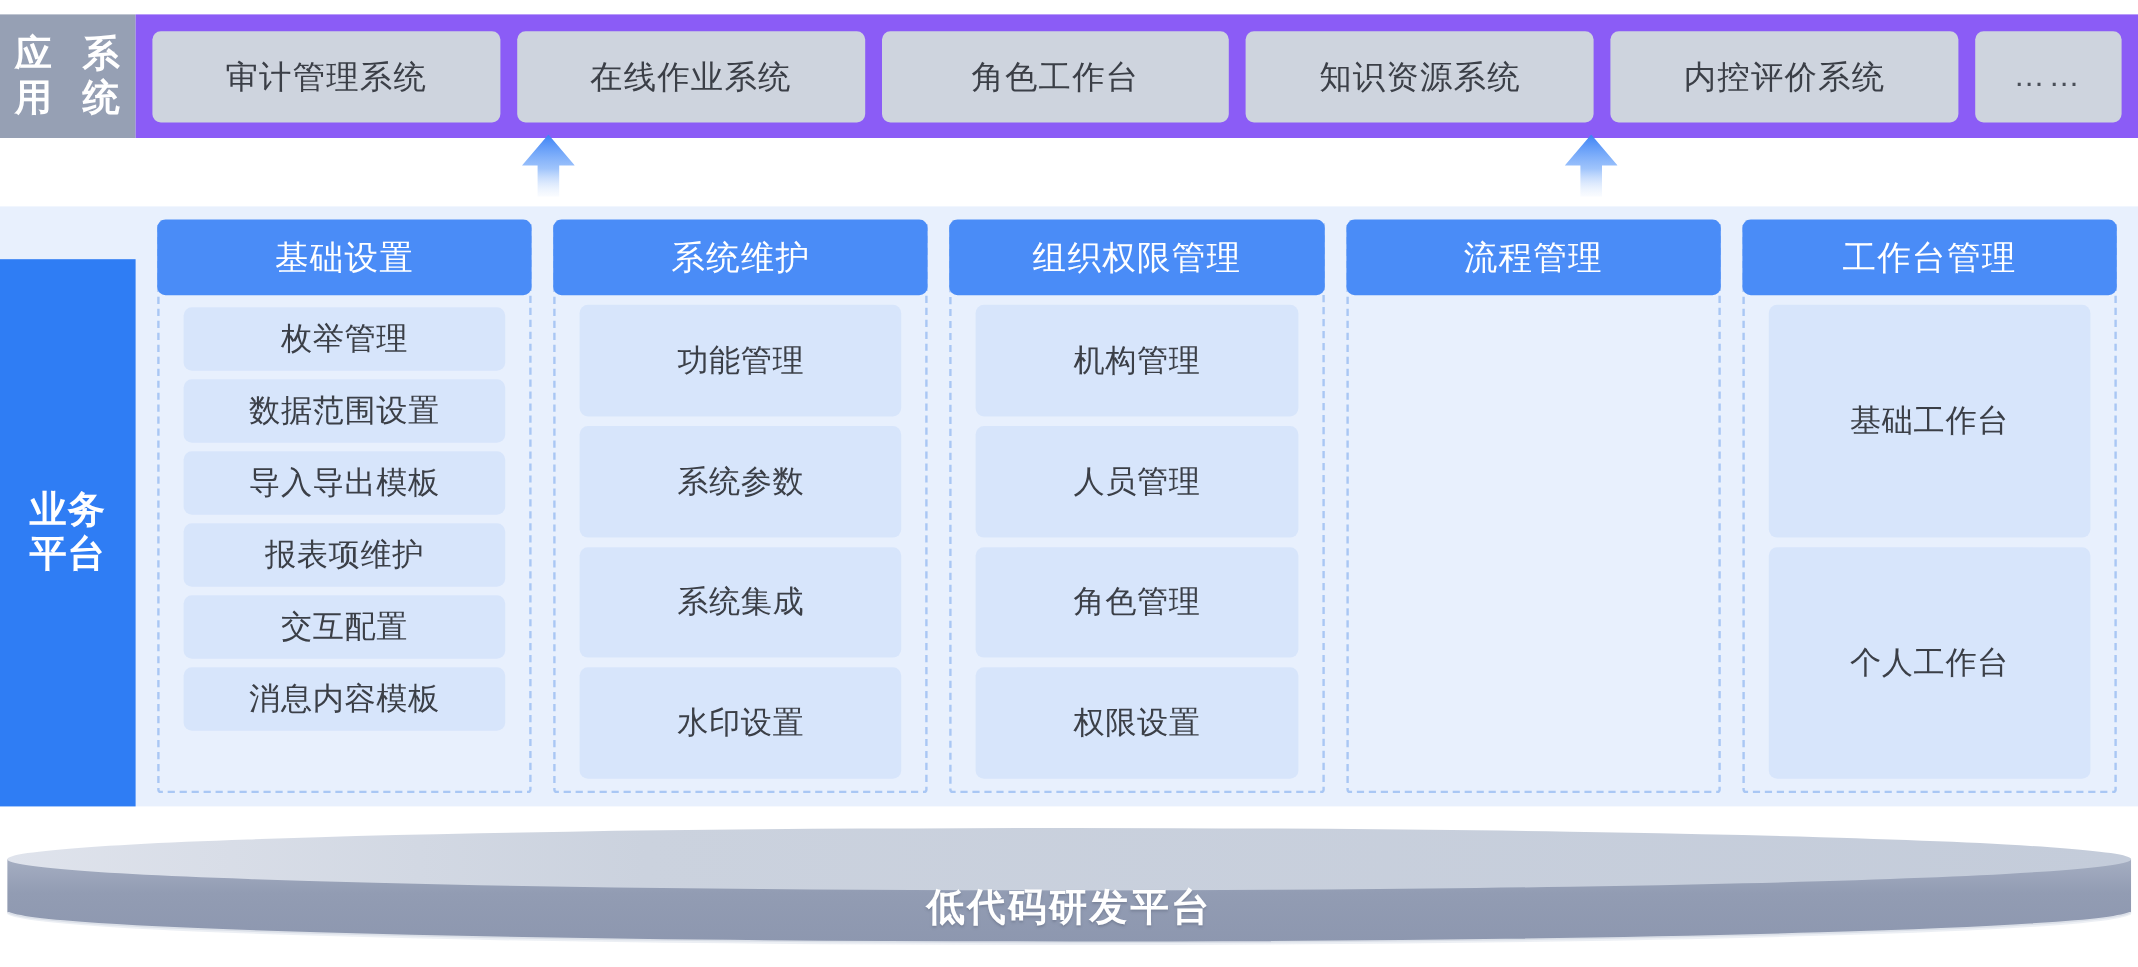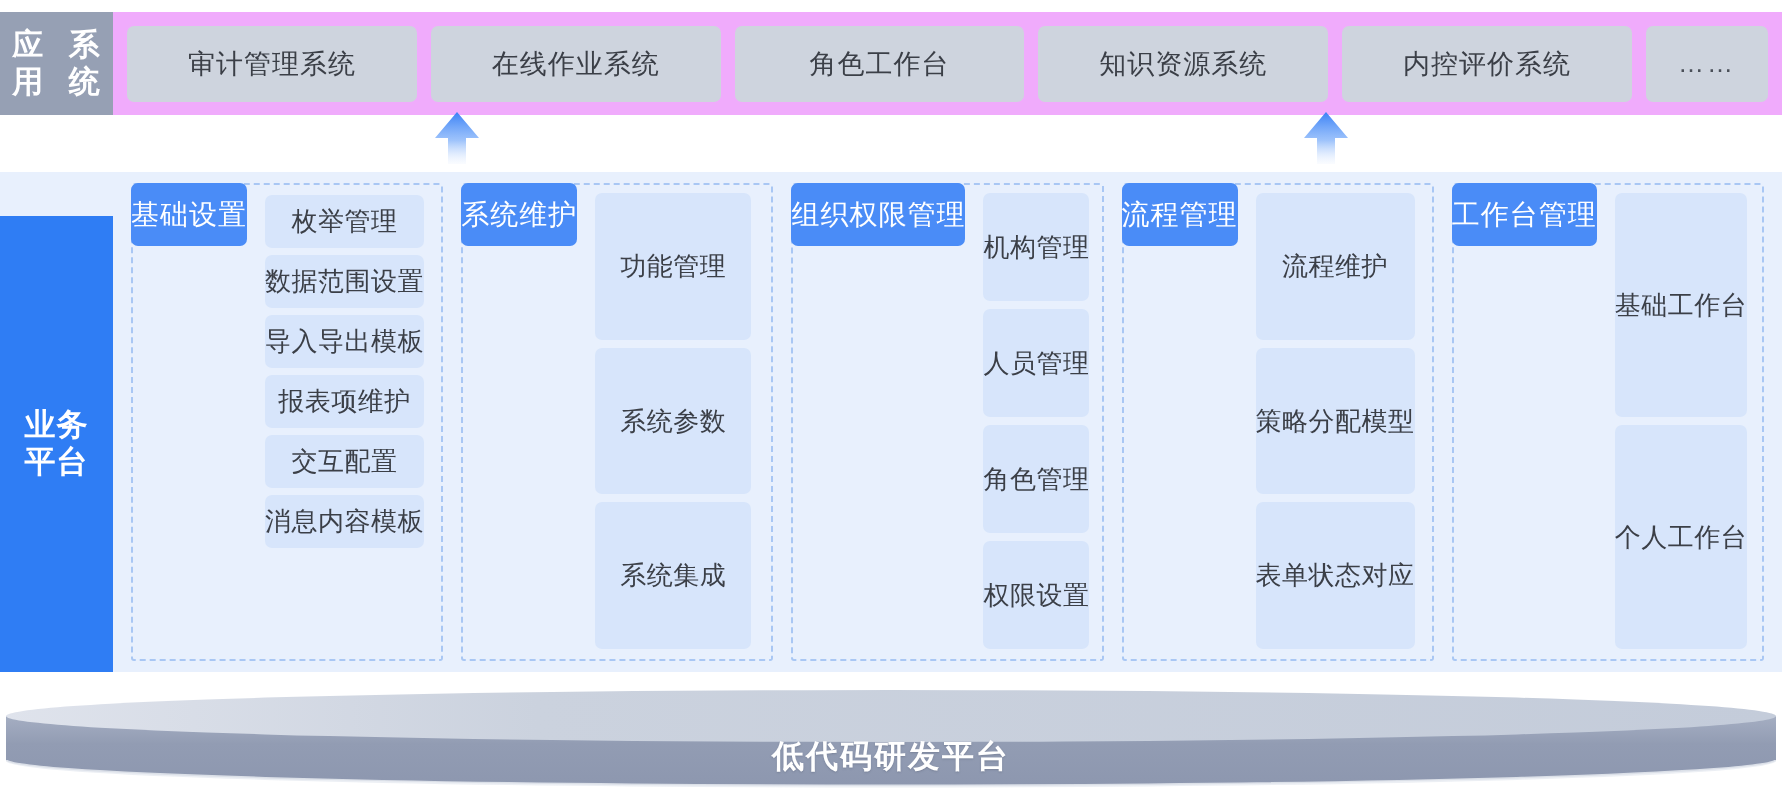--- a/index.html
+++ b/index.html
@@ -36,21 +36,21 @@
     line-height: 1.18;
     display: flex;
     flex-direction: row;
     align-items: center;
     justify-content: center;
     text-align: center;
     flex: 0 0 113px;
   }
   .app-systems-strip {
     flex: 1 1 auto;
-    background: #f0abfc;
+    background: #8b5cf6;
     display: flex;
     align-items: center;
     padding: 0 14px;
     gap: 14px;
   }
   .app-card {
     background: #ced4de;
     border-radius: 7px;
     height: 76px;
     display: flex;
@@ -103,21 +103,21 @@
     align-items: stretch;
     padding: 11px 18px 11px 18px;
     gap: 18px;
   }
   .biz-col {
     flex: 1 1 0;
     border: 2px dashed #a9c7f4;
     border-radius: 3px;
     padding: 0 0 10px 0;
     display: flex;
-    flex-direction: row;
+    flex-direction: column;
     background: transparent;
     min-width: 0;
   }
   .col-header {
     background: #4a8cf7;
     color: #ffffff;
     border-radius: 7px;
     height: 63px;
     margin: -2px -2px 0 -2px;
     display: flex;
@@ -236,40 +236,36 @@
           <div class="col-item">消息内容模板</div>
         </div>
       </div>
 
       <div class="biz-col">
         <div class="col-header">系统维护</div>
         <div class="col-items mid">
           <div class="col-item">功能管理</div>
           <div class="col-item">系统参数</div>
           <div class="col-item">系统集成</div>
+          <div class="col-item">水印设置</div>
         </div>
       </div>
 
       <div class="biz-col">
         <div class="col-header">组织权限管理</div>
         <div class="col-items mid">
           <div class="col-item">机构管理</div>
           <div class="col-item">人员管理</div>
           <div class="col-item">角色管理</div>
           <div class="col-item">权限设置</div>
         </div>
       </div>
 
       <div class="biz-col">
         <div class="col-header">流程管理</div>
-        <div class="col-items tall">
-          <div class="col-item">流程维护</div>
-          <div class="col-item">策略分配模型</div>
-          <div class="col-item">表单状态对应</div>
-        </div>
       </div>
 
       <div class="biz-col">
         <div class="col-header">工作台管理</div>
         <div class="col-items tall">
           <div class="col-item">基础工作台</div>
           <div class="col-item">个人工作台</div>
         </div>
       </div>
 

